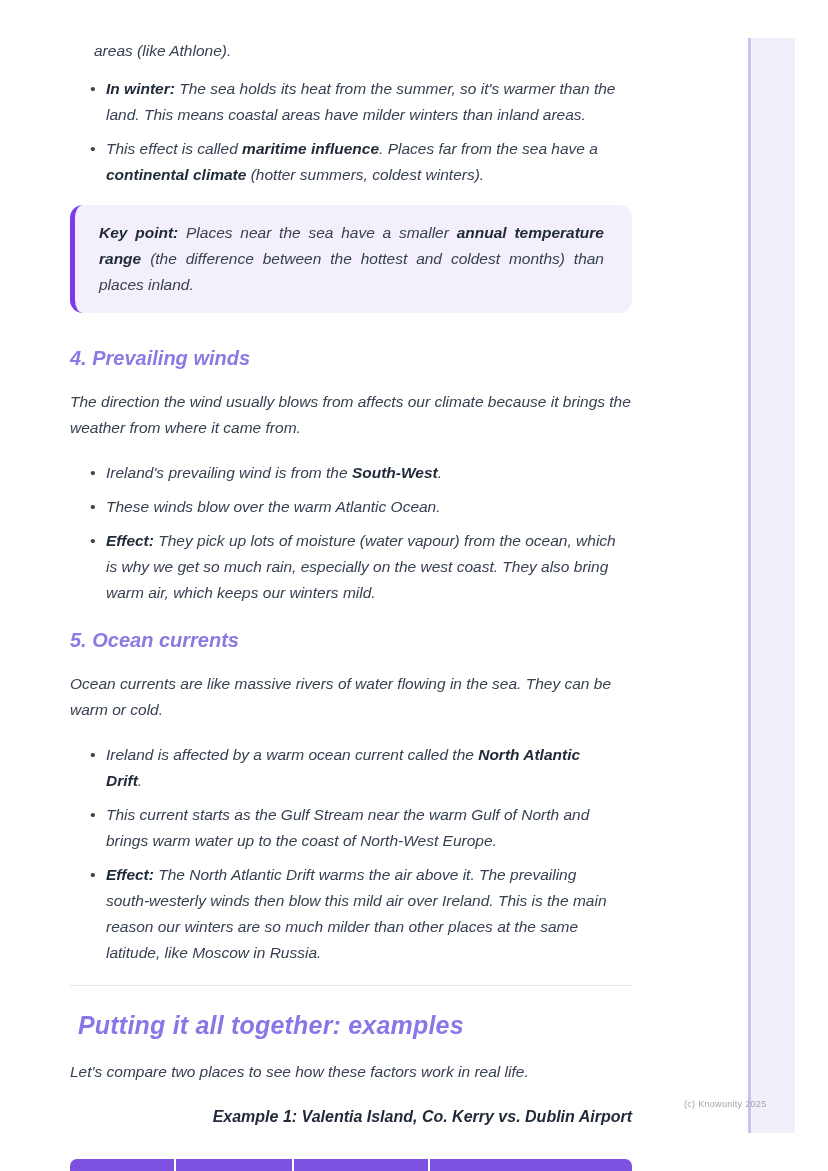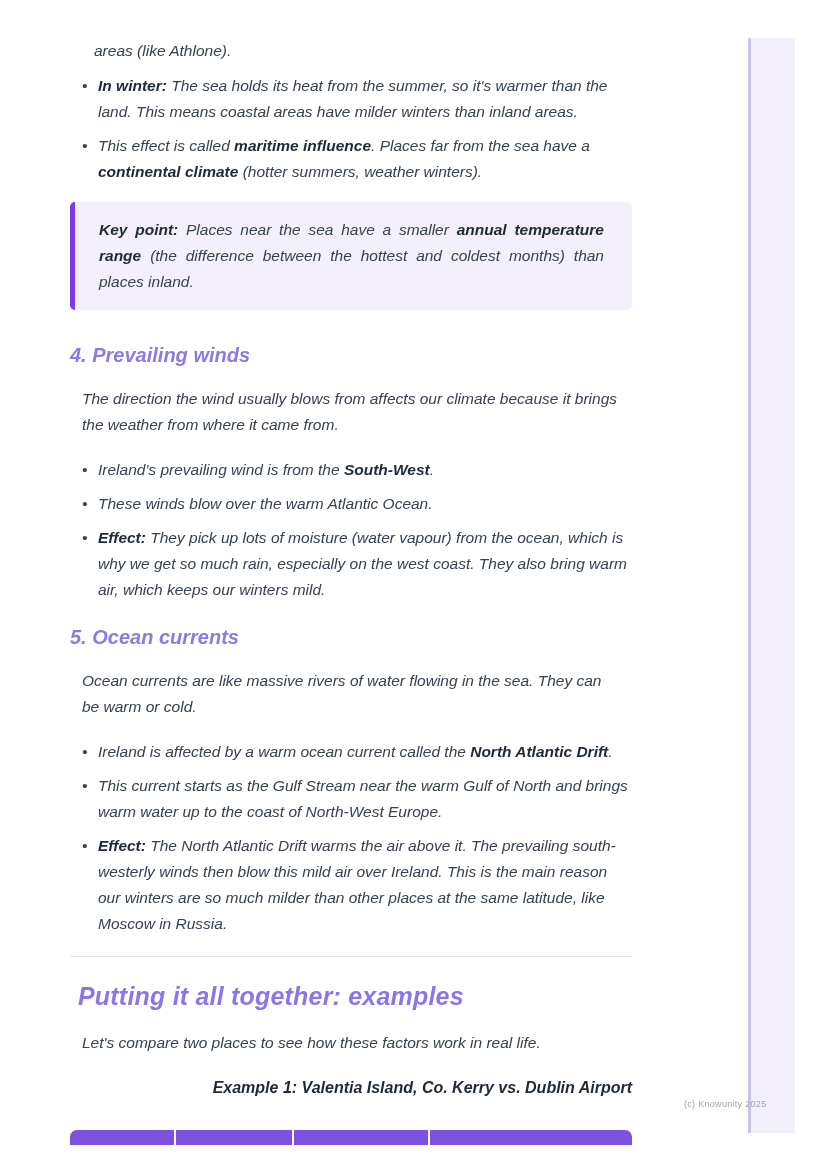--- a/index.html
+++ b/index.html
@@ -17,32 +17,32 @@
   .watermark{
     position:absolute;left:684px;top:1099px;z-index:2;
     font-size:9px;color:#A0A4AD;letter-spacing:.3px;
   }
   .content{
     position:absolute;left:70px;top:38px;width:562px;
     font-size:15.5px;line-height:26px;font-style:italic;
   }
   b{font-weight:700;color:#1F2937;}
   .cont-line{margin:0 0 9px;padding-left:24px;}
-  ul{list-style:none;margin:4px;padding:0 0 0 24px;}
+  ul{list-style:none;margin:12px;padding:0 0 0 24px;}
   li{position:relative;margin:0 0 8px;}
   li::before{content:"\2022";position:absolute;left:-16px;top:0;color:#374151;}
   .keypoint{
-    background:#F3F0FB;border-left:5px solid #7C3AED;border-radius:5px;
+    background:#F3F0FB;border-left:5px solid #7C3AED;border-radius:13px;
     padding:15px 28px 15px 24px;margin:17px 0 33px;text-align:justify;
   }
   h3.section{
     color:#8B7AE4;font-size:20px;line-height:24px;font-weight:700;
     margin:22px 0 19px;
   }
-  p.body{margin:0 12px 19px;}
+  p.body{margin:0 0 19px;}
   h2.big{
     color:#8877E8;font-size:25px;line-height:30px;font-weight:700;
     margin:24px 8px 19px;letter-spacing:.2px;
   }
   .divider{border:0;border-top:1px solid #E5E7EB;margin:19px 0 0;}
   .example-title{font-weight:700;color:#1F2937;font-size:16px;margin:19px 0 29px;text-align:right;}
   .table-header{
     display:flex;gap:2px;height:15px;width:562px;
     border-radius:7px 7px 0 0;overflow:hidden;
   }
@@ -58,21 +58,21 @@
 <div class="page-strip"></div>
 
 <div class="watermark">(c) Knowunity 2025</div>
 
 <div class="content">
 
   <p class="cont-line">areas (like Athlone).</p>
 
   <ul>
     <li><b>In winter: </b><span>The sea holds its heat from the summer, so it's warmer than the land. This means coastal areas have milder winters than inland areas.</span></li>
-    <li><span>This effect is called </span><b>maritime influence</b><span>. Places far from the sea have a </span><b>continental climate</b><span> (hotter summers, weather winters).</span></li>
+    <li><span>This effect is called </span><b>maritime influence</b><span>. Places far from the sea have a </span><b>continental climate</b><span> (hotter summers, coldest winters).</span></li>
   </ul>
 
   <div class="keypoint"><b>Key point: </b><span>Places near the sea have a smaller </span><b>annual temperature range</b><span> (the difference between the hottest and coldest months) than places inland.</span></div>
 
   <h3 class="section">4. Prevailing winds</h3>
 
   <p class="body">The direction the wind usually blows from affects our climate because it brings the weather from where it came from.</p>
 
   <ul>
     <li><span>Ireland's prevailing wind is from the </span><b>South-West</b><span>.</span></li>

